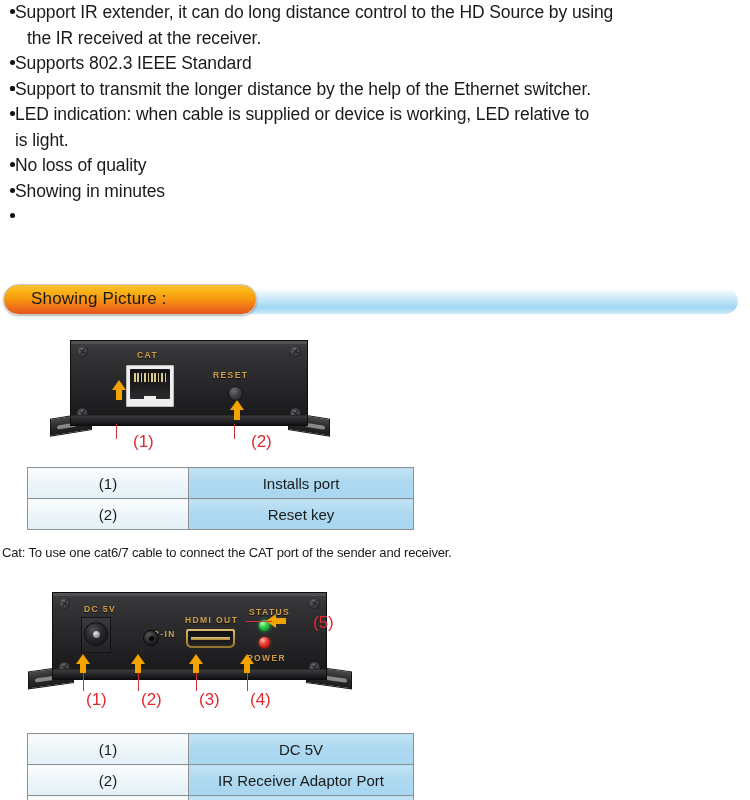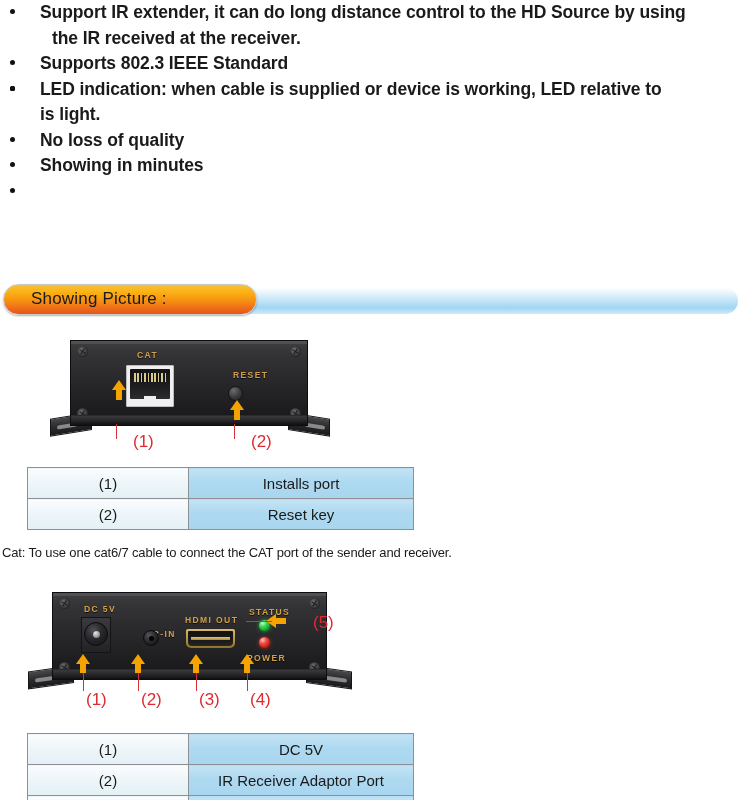--- a/index.html
+++ b/index.html
@@ -20,26 +20,25 @@
 
   
   .features {
     position: absolute;
     left: 0;
     top: 0;
     width: 750px;
   }
   .feature-item {
     position: relative;
-    padding-left: 40px;
+    padding-left: 15px;
     font-size: 17.5px;
     line-height: 25.5px;
     letter-spacing: -0.1px;
     color: #1a1a1a;
-    font-weight: bold;
   }
   .feature-item .bullet {
     position: absolute;
     left: 10px;
     top: 9px;
     width: 5px;
     height: 5px;
     border-radius: 50%;
     background: #111;
   }
@@ -378,20 +377,21 @@
     <span class="bullet"></span>
     <span>Supports 802.3 IEEE Standard</span>
   </div>
 
   <div class="feature-item">
     <span class="bullet"></span>
   </div>
 
   <div class="feature-item">
     <span class="bullet"></span>
+    <span>Support to transmit the longer distance by the help of the Ethernet switcher.</span>
   </div>
 
   <div class="feature-item">
     <span class="bullet"></span>
     <span>LED indication: when cable is supplied or device is working, LED relative to</span>
     <span class="cont flush">is light.</span>
   </div>
 
   <div class="feature-item">
     <span class="bullet"></span>
@@ -437,21 +437,21 @@
 
     <div class="gold-label" style="left:66px; top:9px;">CAT</div>
 
     <div class="rj45" style="left:55px; top:24px; width:48px; height:42px;">
       <div class="inner">
         <div class="pins"></div>
       </div>
       <div class="notch"></div>
     </div>
 
-    <div class="gold-label" style="left:142px; top:29px;margin-left:20px;">RESET</div>
+    <div class="gold-label" style="left:142px; top:29px;">RESET</div>
 
     <div class="round-btn" style="left:157px; top:45px; width:15px; height:15px;"></div>
 
     <div class="dev-bottom-lip" style="left:0; right:0; bottom:0; height:9px;"></div>
   </div>
 
   <div class="arrow-up" style="left:72px; top:44px;"></div>
   <div class="arrow-stem" style="left:76px; top:53px; height:11px;"></div>
 
   <div class="arrow-up" style="left:190px; top:64px;"></div>

